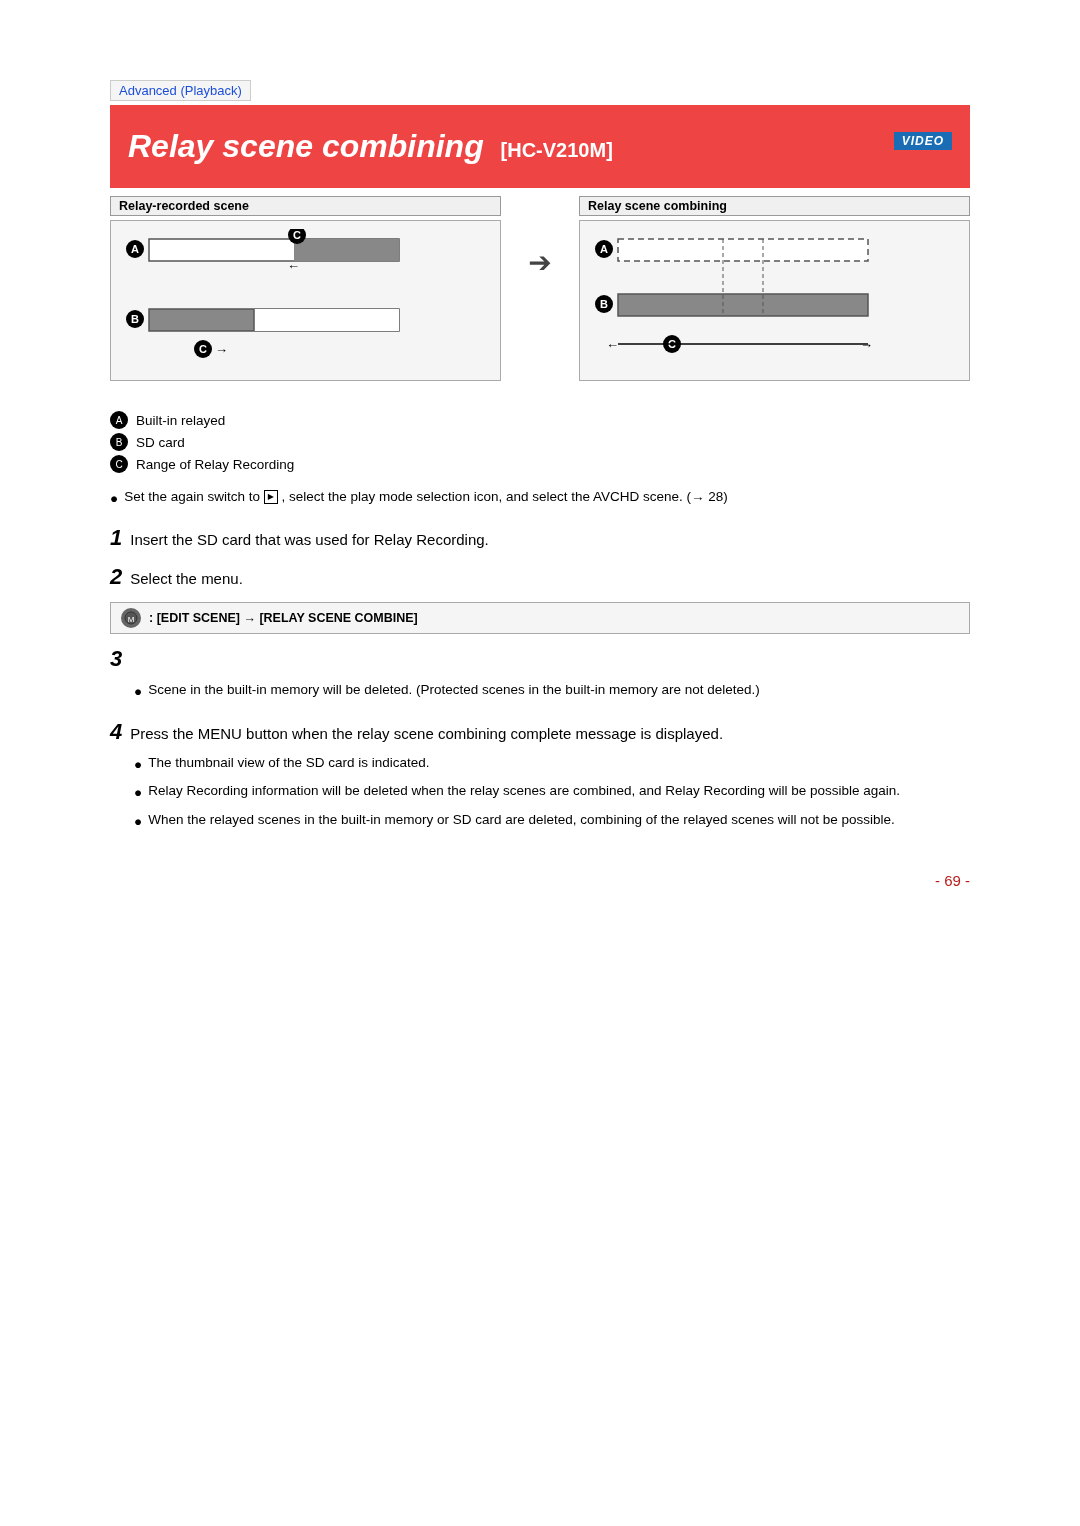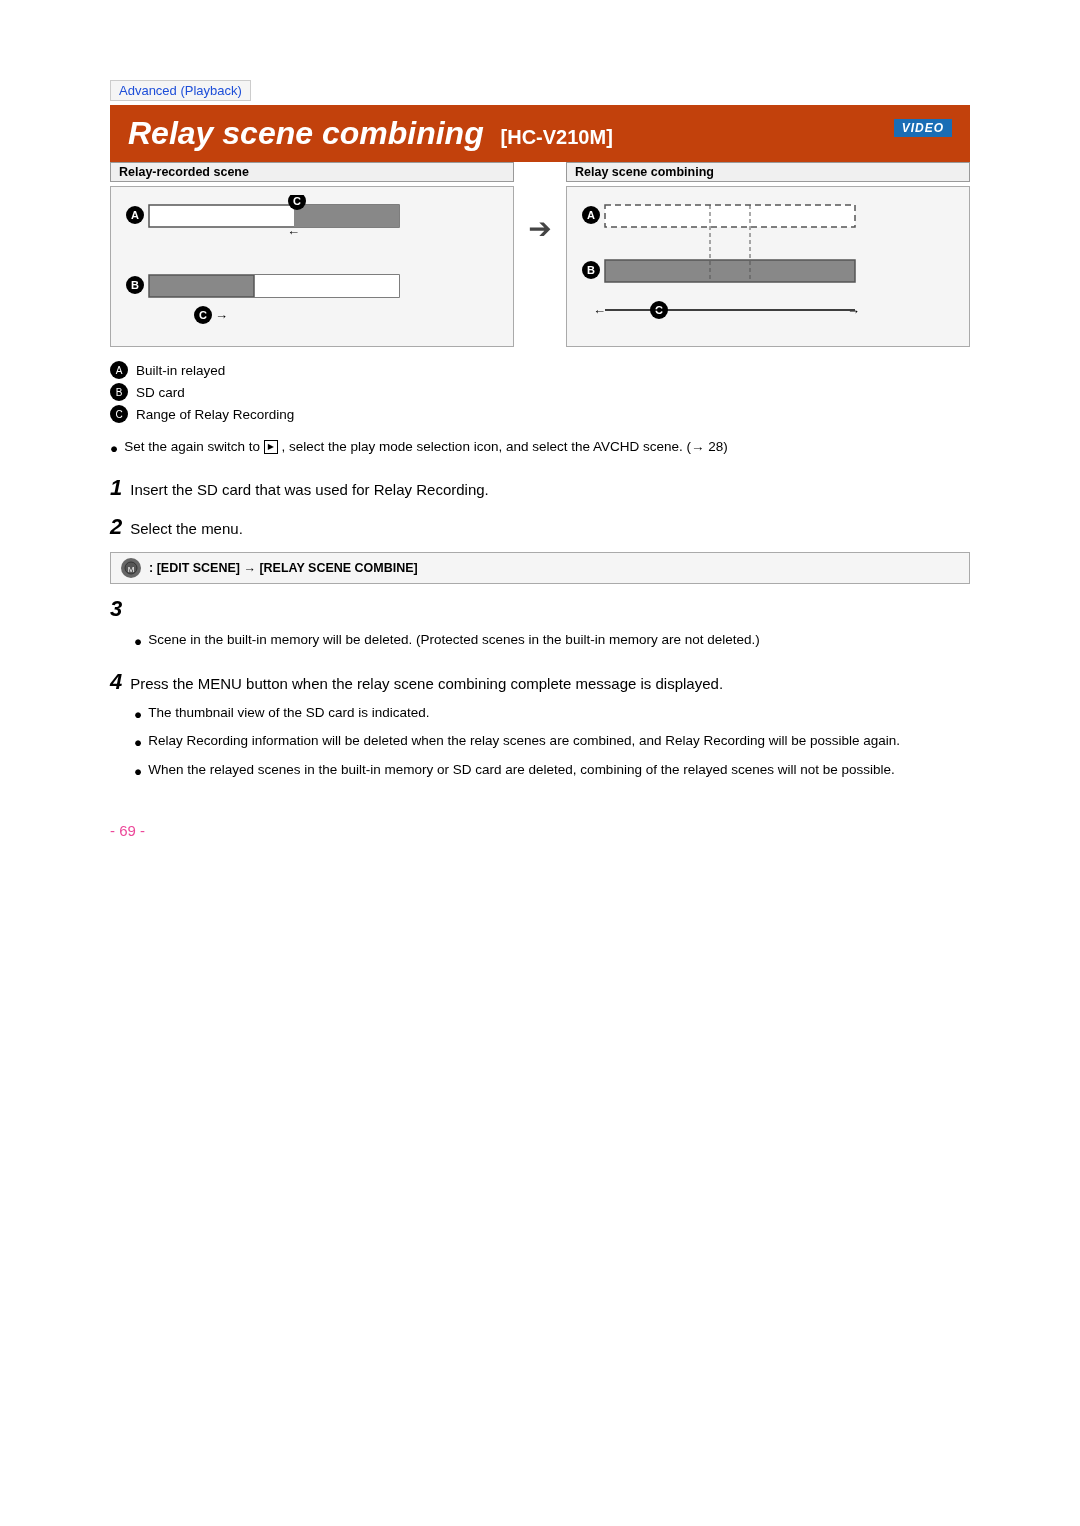--- a/index.html
+++ b/index.html
@@ -19,26 +19,26 @@
     .section-label {
       font-size: 13px;
       color: #1d4ed8;
       border: 1px solid #ccc;
       display: inline-block;
       padding: 2px 8px;
       margin-bottom: 4px;
       background: #f5f5f5;
     }
     .title-bar {
-      background: #c2410c;
+      background: #ef4444;
       color: #fff;
       font-size: 32px;
       font-weight: bold;
-      padding: 10px 18px;
-      margin-bottom: 0;
+      padding: 23px 18px;
+      margin-bottom: 8px;
       font-style: italic;
     }
     .title-bar span.model {
       font-size: 20px;
       font-weight: bold;
       font-style: normal;
       margin-left: 8px;
     }
     .video-badge {
       display: inline-block;
@@ -133,24 +133,24 @@
       justify-content: center;
       color: #fff;
       font-size: 8px;
       flex-shrink: 0;
     }
     .menu-text {
       font-size: 12.5px;
       font-weight: bold;
     }
     .page-number {
-      text-align: left;
+      text-align: right;
       margin-top: 40px;
       font-size: 15px;
-      color: #ec4899;
+      color: #b91c1c;
     }
     .play-icon {
       display: inline-block;
       width: 14px;
       height: 14px;
       border: 1.5px solid #000;
       position: relative;
       vertical-align: middle;
     }
     .play-icon::after {
@@ -159,22 +159,22 @@
       position: absolute;
       top: 50%;
       left: 50%;
       transform: translate(-50%, -50%);
     }
 
     
     .diagrams-container {
       display: flex;
       align-items: flex-start;
-      gap: 1px;
-      margin-bottom: 14px;
+      gap: 14px;
+      margin-bottom: 30px;
     }
     .diagram-panel {
       flex: 1;
     }
     .diag-header {
       font-size: 12.5px;
       font-weight: bold;
       border: 1px solid #999;
       display: block;
       padding: 2px 8px;

